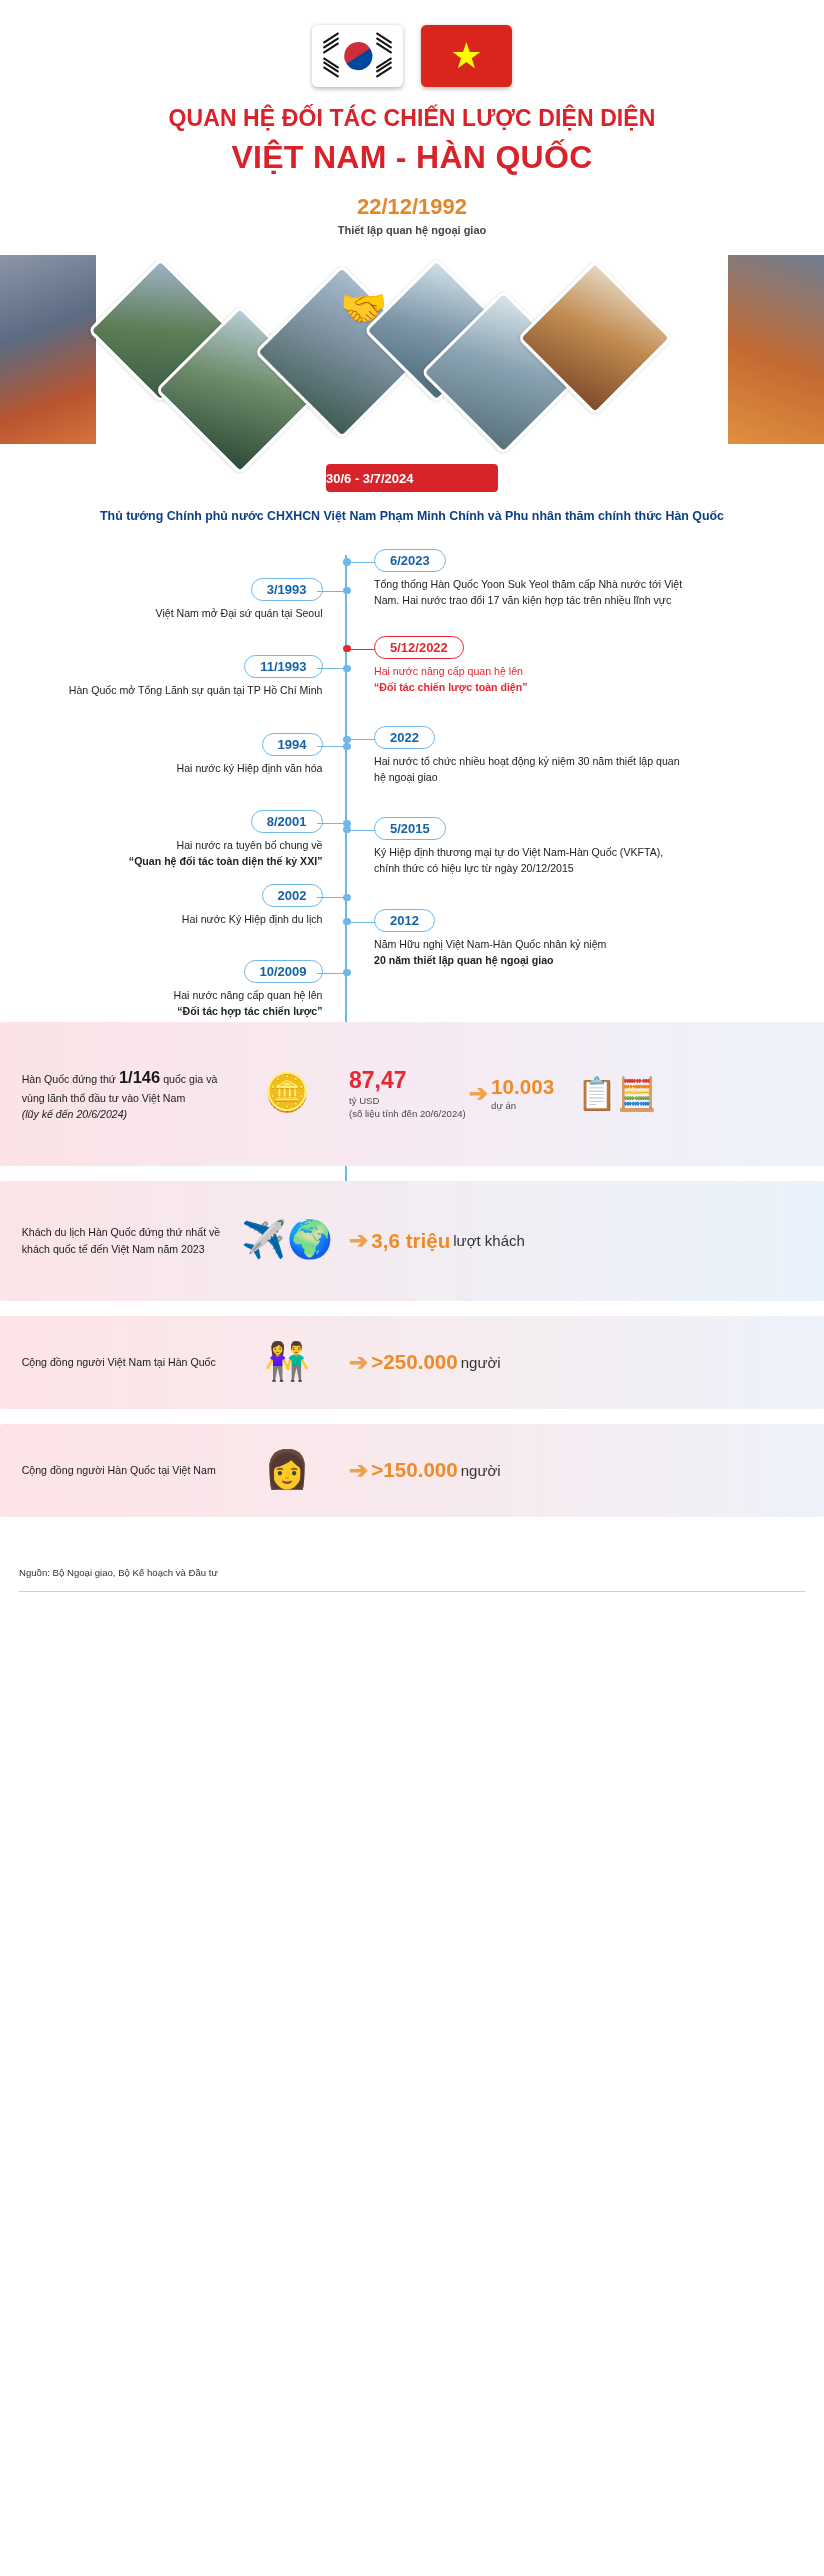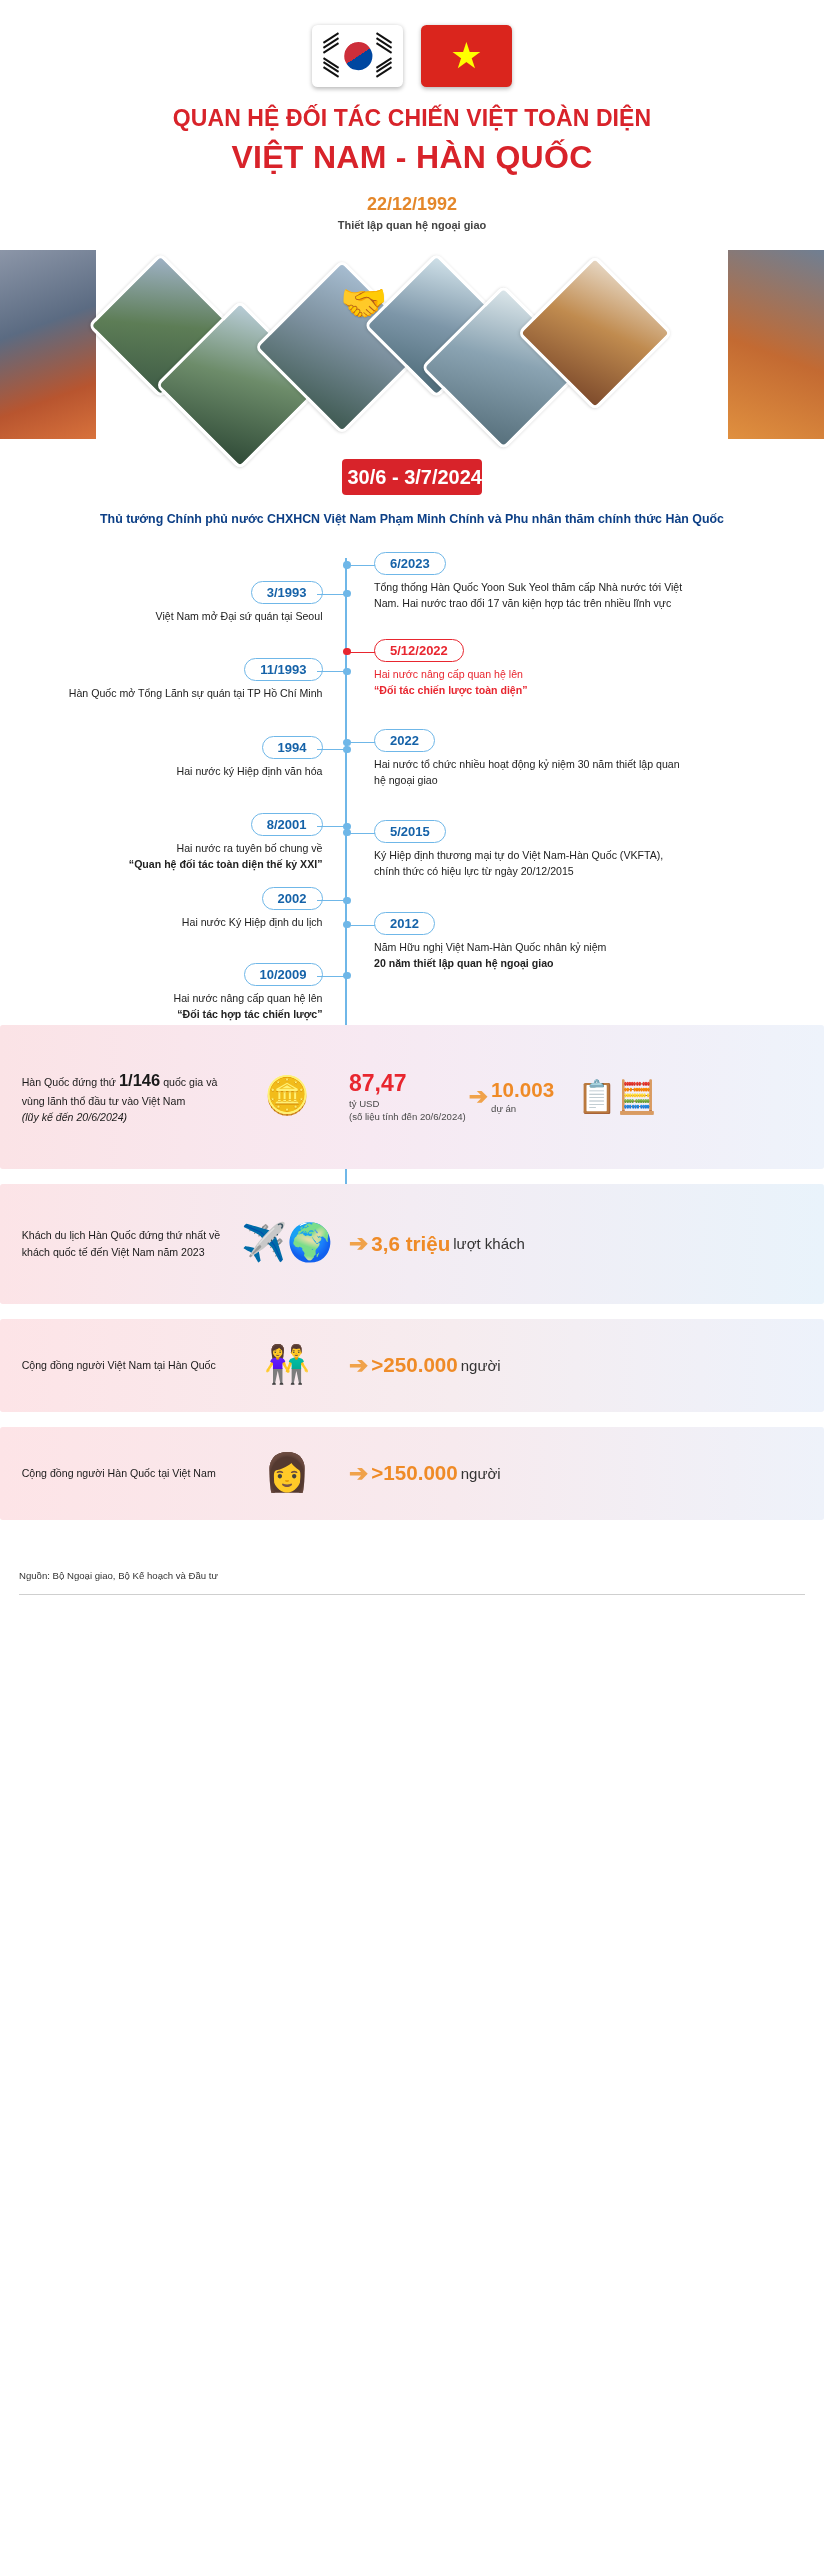--- a/index.html
+++ b/index.html
@@ -83,21 +83,21 @@
   }
   .title-2 {
     color: #d8232a;
     font-size: 32px;
     font-weight: bold;
     letter-spacing: 0.3px;
     margin-bottom: 18px;
   }
   .date-top {
     color: #e4872a;
-    font-size: 18px;
+    font-size: 22px;
     font-weight: bold;
     margin-bottom: 4.1px;
   }
   .date-top-sub {
     color: #444;
     font-size: 11px;
     font-weight: bold;
     margin-bottom: 6.9px;
   }
 
@@ -149,27 +149,27 @@
     width: 82px; height: 48px;
     font-size: 38px;
     color: #f0a04b;
     text-align: center;
     line-height: 48px;
     z-index: 5;
     text-shadow: 0 0.7px 1.4px rgba(0,0,0,.15);
   }
 
   .date-badge {
-    width: 140px;
+    width: 172px;
     margin: 0 auto;
     background: #d8232a;
     color: #fff;
-    font-size: 20px;
-    font-weight: bold;
-    text-align: right;
+    font-size: 13px;
+    font-weight: bold;
+    text-align: left;
     padding: 6.2px 0 6.9px;
     border-radius: 4.1px;
     position: relative;
     top: -5.5px;
   }
   .caption {
     text-align: center;
     font-size: 12.4px;
     font-weight: bold;
     color: #0c3f86;
@@ -346,21 +346,21 @@
         <div class="kr-bar" style="left:9.6px;bottom:23px;transform:rotate(33deg);"></div>
         <div class="kr-bar" style="right:9.6px;bottom:13.7px;transform:rotate(-33deg);"></div>
         <div class="kr-bar" style="right:9.6px;bottom:18.5px;transform:rotate(-33deg);"></div>
         <div class="kr-bar" style="right:9.6px;bottom:23px;transform:rotate(-33deg);"></div>
       </div>
       <div class="flag flag-vn">
         <div class="star">★</div>
       </div>
     </div>
 
-    <div class="title-1">QUAN HỆ ĐỐI TÁC CHIẾN VIỆT TOÀN DIỆN</div>
+    <div class="title-1">QUAN HỆ ĐỐI TÁC CHIẾN LƯỢC DIỆN DIỆN</div>
     <div class="title-2">VIỆT NAM - HÀN QUỐC</div>
     <div class="date-top">22/12/1992</div>
     <div class="date-top-sub">Thiết lập quan hệ ngoại giao</div>
   </div>
 
   <div class="collage">
     <div class="ph ph-left"></div>
     <div class="ph ph-right"></div>
     <div class="ph diamond d1">
         <div class="inner"></div>

